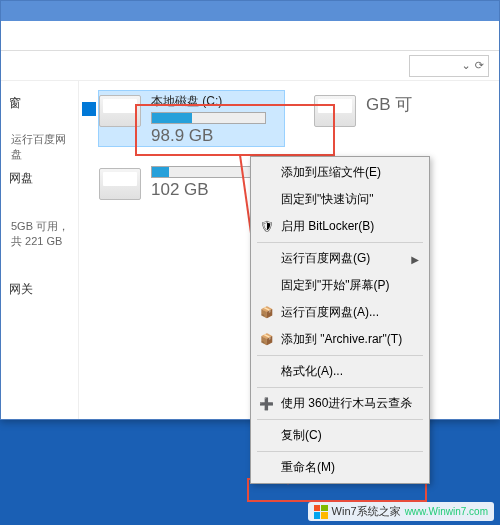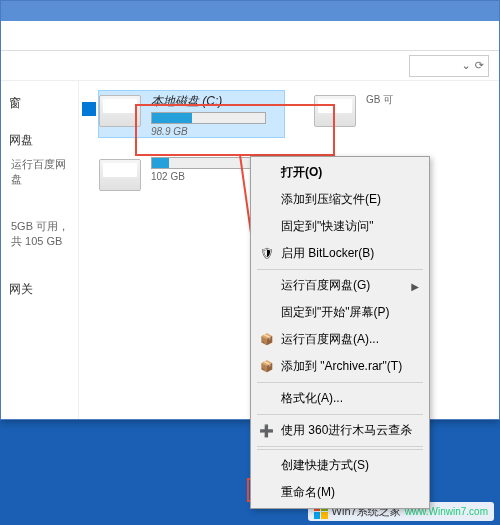--- a/index.html
+++ b/index.html
@@ -76,21 +76,20 @@
   }
   .drive {
     display: flex;
     gap: 10px;
     align-items: flex-start;
     width: 185px;
   }
   .drive.selected {
     background: #cce8ff;
     outline: 1px solid #99d1ff;
-    font-style: italic;
   }
   .drive-icon {
     width: 42px;
     height: 32px;
     background: linear-gradient(#f5f5f5, #e0e0e0);
     border: 1px solid #bbb;
     border-radius: 2px;
     margin-top: 4px;
     position: relative;
     flex-shrink: 0;
@@ -113,21 +112,21 @@
   .drive-name { color: #222; font-size: 12px; margin-bottom: 2px; white-space: nowrap; }
   .drive-bar {
     height: 12px;
     border: 1px solid #aaa;
     background: #eee;
     width: 115px;
     margin-bottom: 2px;
     position: relative;
   }
   .drive-bar-fill { height: 100%; background: #26a0da; }
-  .drive-free { font-size: 10px; color: #666; white-space: nowrap; }
+  .drive-free { font-size: 17px; color: #666; white-space: nowrap; }
   .highlight-box {
     position: absolute;
     border: 2px solid #e74c3c;
     pointer-events: none;
   }
   .hb1 { top: 104px; left: 135px; width: 200px; height: 52px; }
   .hb2 { top: 478px; left: 247px; width: 180px; height: 24px; }
   .arrow-line {
     position: absolute;
     top: 155px;
@@ -228,25 +227,25 @@
   <div class="searchbar">
     <div class="search-box">
       <span>⌄</span>
       <span>⟳</span>
     </div>
   </div>
   <div class="content">
     <div class="sidebar">
       <div class="sidebar-item">窗</div>
       <div class="sidebar-spacer"></div>
+      <div class="sidebar-item sidebar-sub">运行百度网盘</div>
       <div class="sidebar-item">网盘</div>
-      <div class="sidebar-item sidebar-sub">运行百度网盘</div>
-      <div class="sidebar-spacer"></div>
-      <div class="sidebar-spacer"></div>
-      <div class="sidebar-item sidebar-sub">5GB 可用，共 105 GB</div>
+      <div class="sidebar-spacer"></div>
+      <div class="sidebar-spacer"></div>
+      <div class="sidebar-item sidebar-sub">5GB 可用，共 221 GB</div>
       <div class="sidebar-spacer"></div>
       <div class="sidebar-spacer"></div>
       <div class="sidebar-item">网关</div>
     </div>
     <div class="main">
       <div class="drive-row" id="drive-row-1">
           <div class="drive selected">
             <div class="drive-icon">
               <div class="win-badge"></div>
             </div>
@@ -285,36 +284,35 @@
         </div>
     </div>
   </div>
 </div>
 
 <div class="highlight-box hb1"></div>
 <div class="arrow-line"></div>
 <div class="arrow-head"></div>
 
 <div class="context-menu" id="ctx">
-    <div class="menu-item bold"><span>打开(O)</span></div>
     <div class="menu-item"><span>添加到压缩文件(E)</span></div>
     <div class="menu-item"><span>固定到"快速访问"</span></div>
     <div class="menu-item"><span class="menu-icon" style="font-size: 11px;">🛡</span><span>启用 BitLocker(B)</span></div>
     <div class="menu-sep"></div>
     <div class="menu-item"><span>运行百度网盘(G)</span><span class="menu-arrow">▶</span></div>
     <div class="menu-item"><span>固定到"开始"屏幕(P)</span></div>
     <div class="menu-item"><span class="menu-icon" style="font-size: 11px;">📦</span><span>运行百度网盘(A)...</span></div>
     <div class="menu-item"><span class="menu-icon" style="font-size: 11px;">📦</span><span>添加到 "Archive.rar"(T)</span></div>
     <div class="menu-sep"></div>
     <div class="menu-item"><span>格式化(A)...</span></div>
     <div class="menu-sep"></div>
     <div class="menu-item"><span class="menu-icon" style="color: rgb(51, 170, 51);">➕</span><span>使用 360进行木马云查杀</span></div>
     <div class="menu-sep"></div>
-    <div class="menu-sep"></div>
-    <div class="menu-item"><span>创建快捷方式(S)</span></div>
+    <div class="menu-item"><span>复制(C)</span></div>
+    <div class="menu-sep"></div>
     <div class="menu-item"><span>重命名(M)</span></div>
   </div>
 
 <div class="highlight-box hb2"></div>
 
 <div class="watermark">
   <span class="win-logo">
       <span></span>
       <span></span>
       <span></span>

